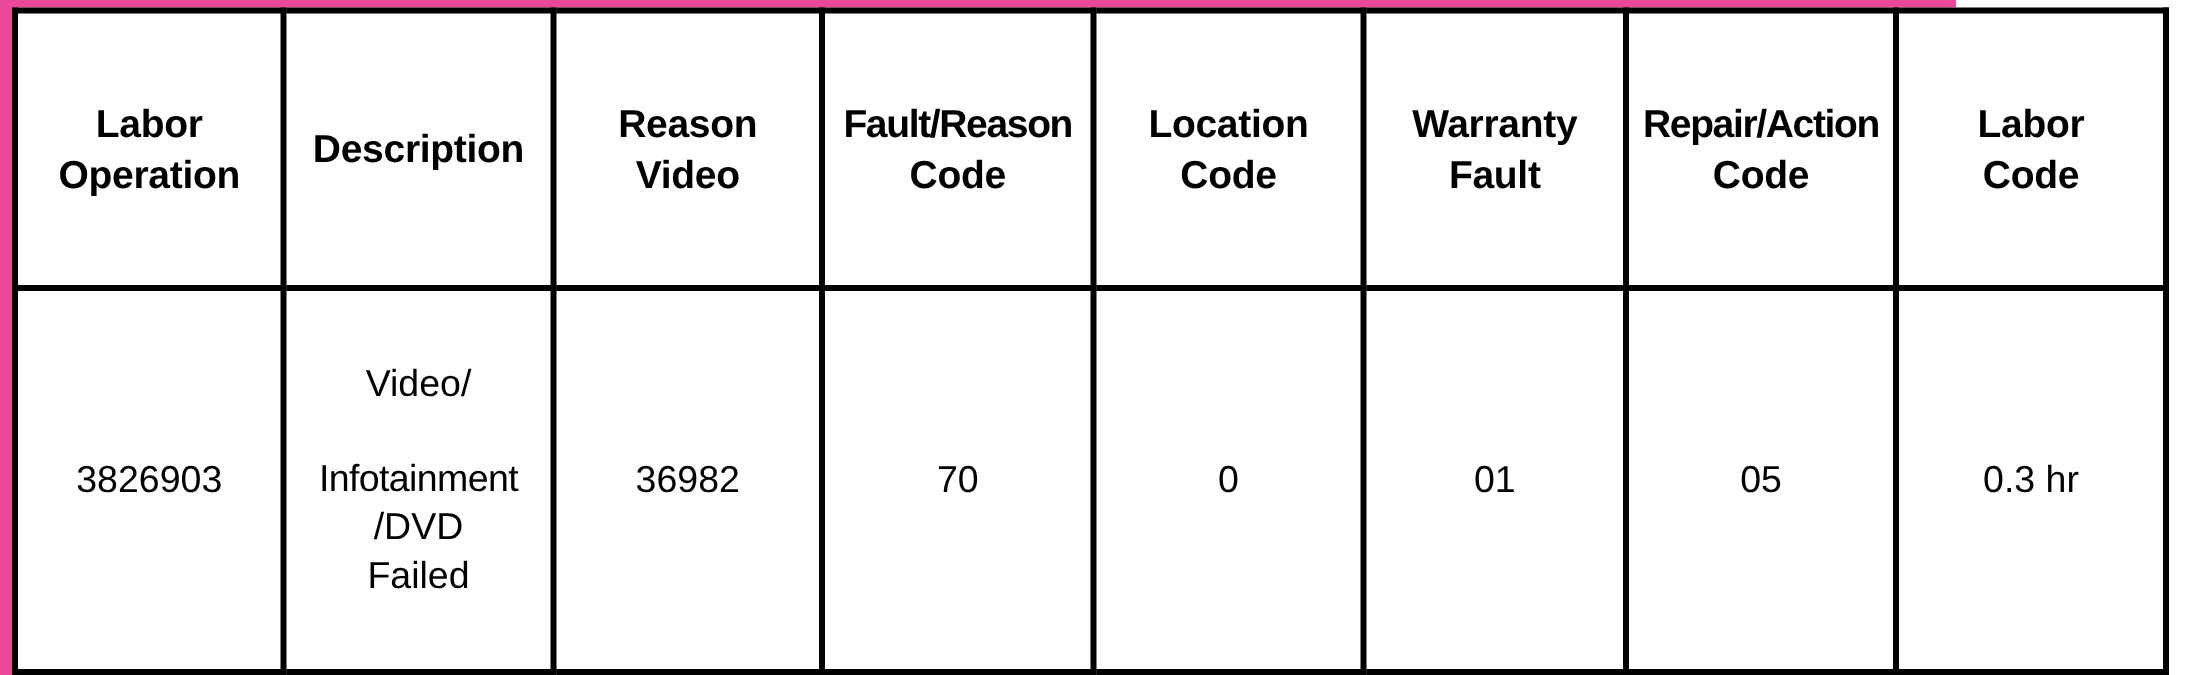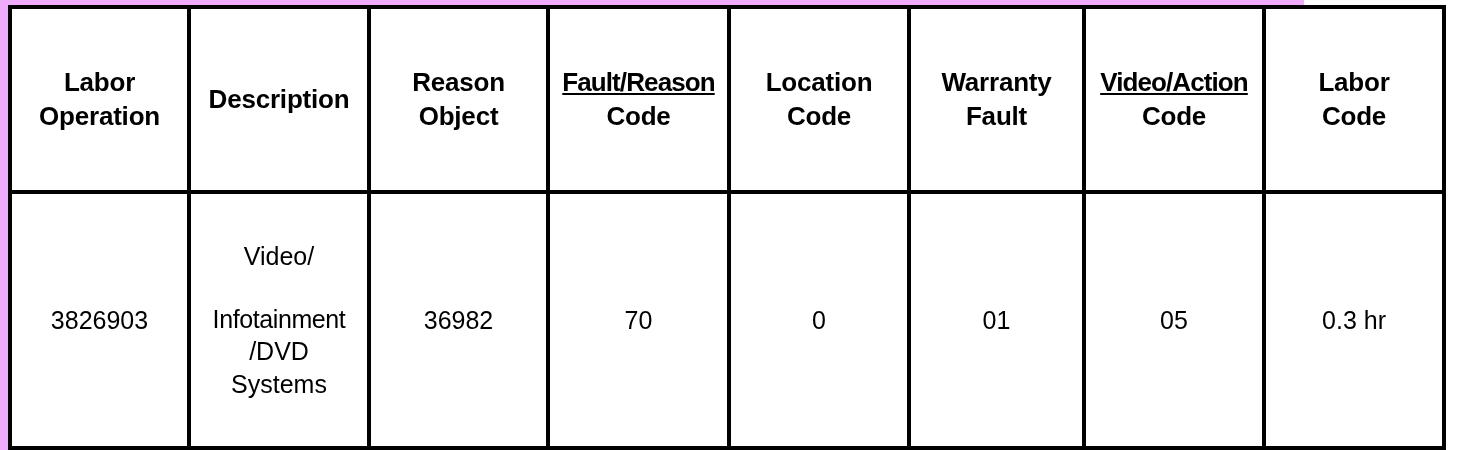--- a/index.html
+++ b/index.html
@@ -12,21 +12,21 @@
     height: 450px;
     overflow: hidden;
     font-family: "Liberation Sans", sans-serif;
     color: #000000;
   }
 
   #sheet {
     position: relative;
     width: 1304px;
     height: 450px;
-    background: #f0abfc;
+    background: #ec4899;
   }
 
   table.warranty-table {
     position: absolute;
     left: 8px;
     top: 5px;
     width: 1434px;
     border-collapse: collapse;
     table-layout: fixed;
     background: #ffffff;
@@ -58,21 +58,21 @@
     font-size: 26px;
     line-height: 1.30;
     letter-spacing: -0.2px;
     white-space: nowrap;
   }
   tr.header-row td .hdr-l1,
   tr.header-row td .hdr-l2 {
     display: block;
   }
   
-  td.tight .hdr-l1 { letter-spacing: -0.9px; text-decoration: underline; }
+  td.tight .hdr-l1 { letter-spacing: -0.9px; }
 
   
   tr.data-row td {
     height: 252px;
     font-weight: normal;
     font-size: 25px;
     line-height: 1.30;
   }
   td.desc-cell {
     font-size: 24px;
@@ -118,58 +118,58 @@
           <span class="hdr-l1">Labor</span>
           <span class="hdr-l2">Operation</span>
         </td>
 
         <td>
           <span class="hdr-l1">Description</span>
         </td>
 
         <td>
           <span class="hdr-l1">Reason</span>
-          <span class="hdr-l2">Object</span>
+          <span class="hdr-l2">Video</span>
         </td>
 
         <td class="tight">
           <span class="hdr-l1">Fault/Reason</span>
           <span class="hdr-l2">Code</span>
         </td>
 
         <td>
           <span class="hdr-l1">Location</span>
           <span class="hdr-l2">Code</span>
         </td>
 
         <td>
           <span class="hdr-l1">Warranty</span>
           <span class="hdr-l2">Fault</span>
         </td>
 
         <td class="tight">
-          <span class="hdr-l1">Video/Action</span>
+          <span class="hdr-l1">Repair/Action</span>
           <span class="hdr-l2">Code</span>
         </td>
 
         <td>
           <span class="hdr-l1">Labor</span>
           <span class="hdr-l2">Code</span>
         </td>
       </tr>
 
       <tr class="data-row">
 
         <td>3826903</td>
 
         <td class="desc-cell">
           <span class="desc-line gap">Video/</span>
           <span class="desc-line wide">Infotainment</span>
           <span class="desc-line">/DVD</span>
-          <span class="desc-line">Systems</span>
+          <span class="desc-line">Failed</span>
         </td>
 
         <td>36982</td>
 
         <td>70</td>
 
         <td>0</td>
 
         <td>01</td>
 

